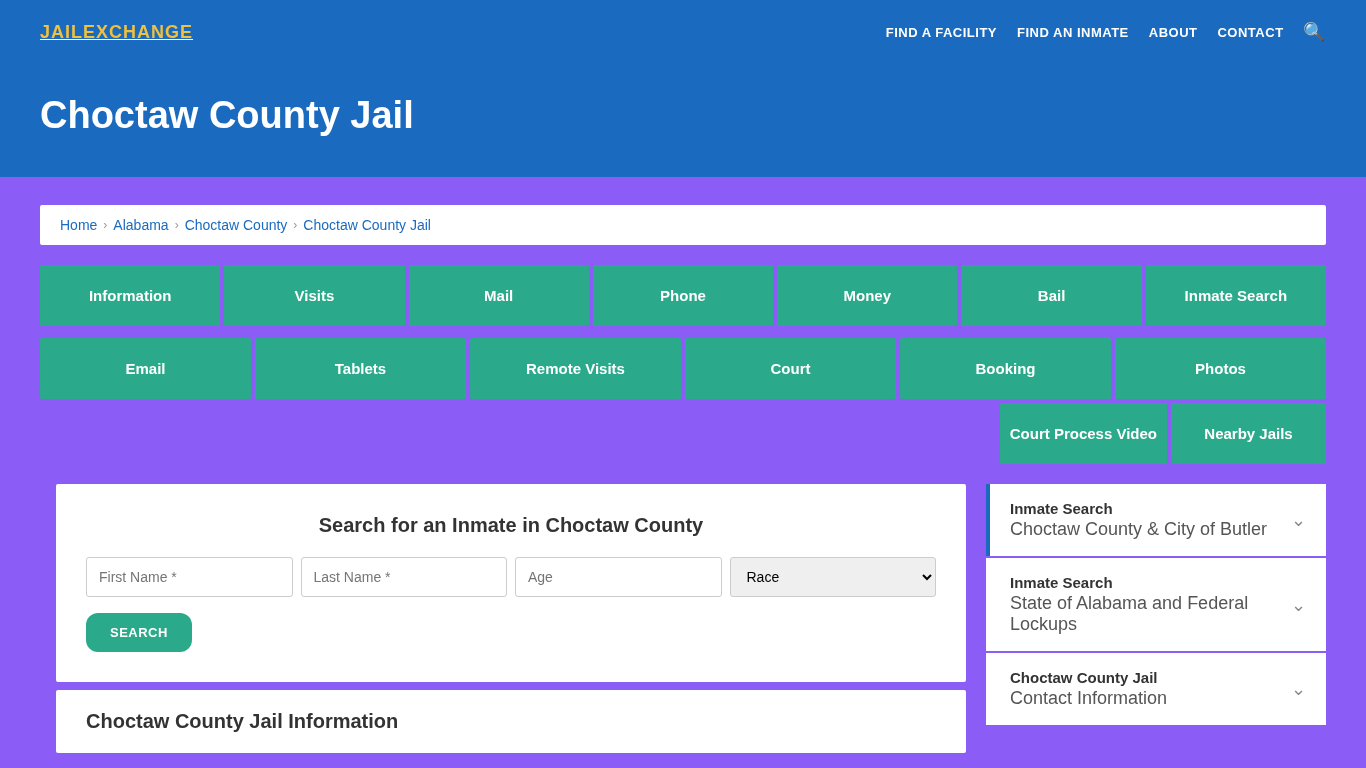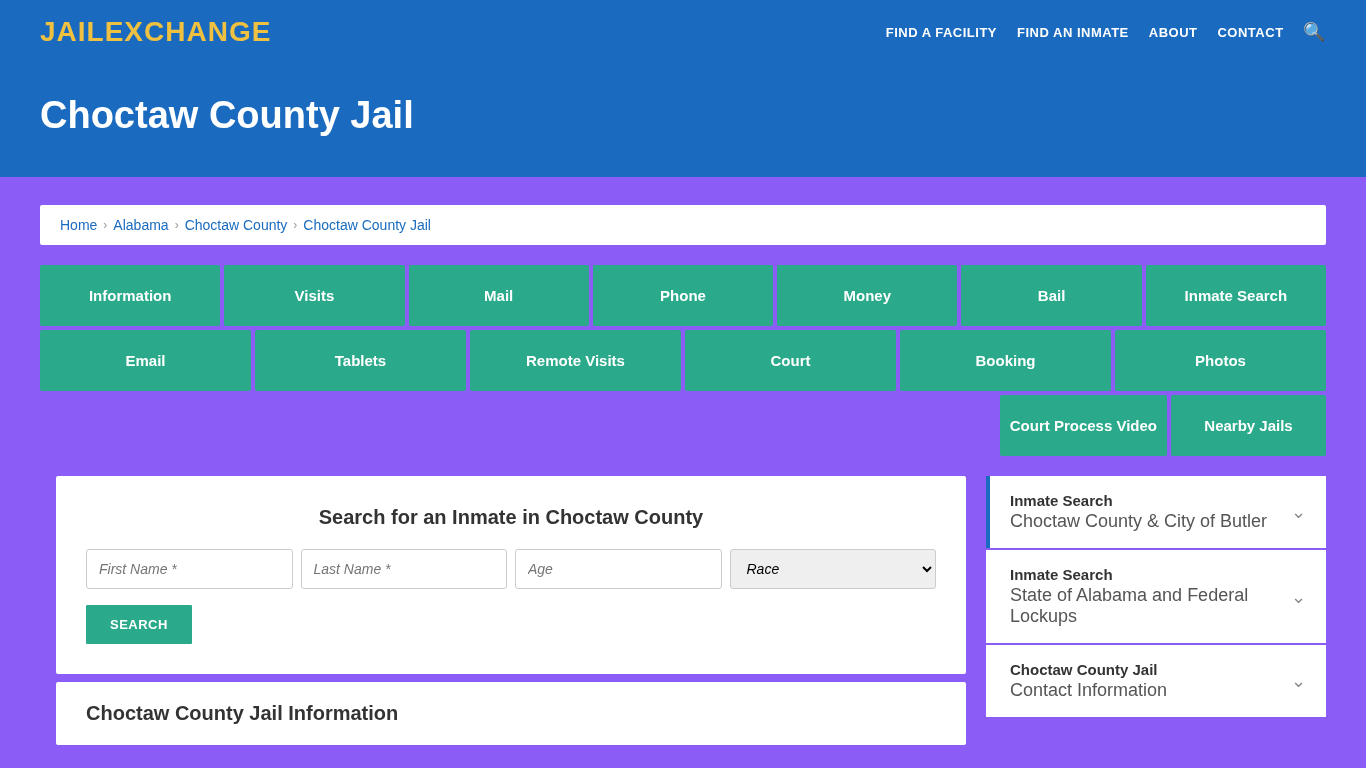--- a/index.html
+++ b/index.html
@@ -8,25 +8,26 @@
     
     .header {
       background: #1a6bbf;
       display: flex;
       align-items: center;
       justify-content: space-between;
       padding: 0 40px;
       height: 64px;
     }
     .logo {
-      font-size: 28px;
+      font-size: 18px;
       font-weight: 900;
       color: #fff;
       letter-spacing: 1px;
       text-transform: uppercase;
+      text-decoration: underline;
     }
     .logo span { color: #f0c040; }
     .nav {
       display: flex;
       align-items: center;
       gap: 20px;
     }
     .nav a {
       color: #fff;
       text-decoration: none;
@@ -82,21 +83,21 @@
     }
     .breadcrumb .current {
       color: #1a6bbf;
     }
 
     
     .grid-buttons {
       display: grid;
       grid-template-columns: repeat(7, 1fr);
       gap: 4px;
-      margin-bottom: 4px;
+      margin-bottom: 12px;
     }
     .grid-btn {
       background: #2aaa8a;
       color: #fff;
       border: none;
       padding: 22px 10px;
       font-size: 15px;
       font-weight: 600;
       cursor: pointer;
       text-align: center;
@@ -144,31 +145,30 @@
       flex-wrap: wrap;
       margin-bottom: 16px;
     }
     .search-form input, .search-form select {
       padding: 10px 12px;
       border: 1px solid #ccc;
       border-radius: 3px;
       font-size: 14px;
       flex: 1;
       min-width: 100px;
-      font-style: italic;
     }
     .search-btn {
       background: #2aaa8a;
       color: #fff;
       border: none;
       padding: 12px 24px;
       font-size: 13px;
       font-weight: 700;
       cursor: pointer;
-      border-radius: 1px;
+      border-radius: 12px;
       letter-spacing: 0.5px;
       text-transform: uppercase;
     }
 
     
     .jail-info-preview {
       background: #fff;
       padding: 20px 30px;
       margin-top: 4px;
       border-radius: 2px;

